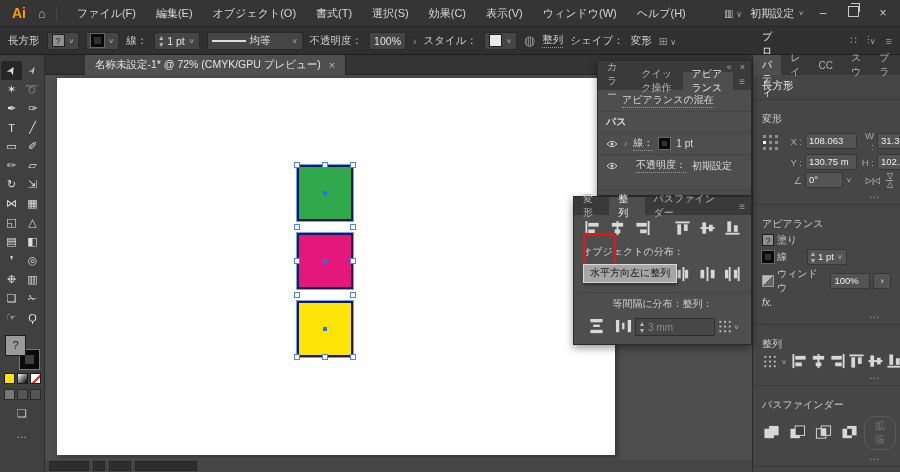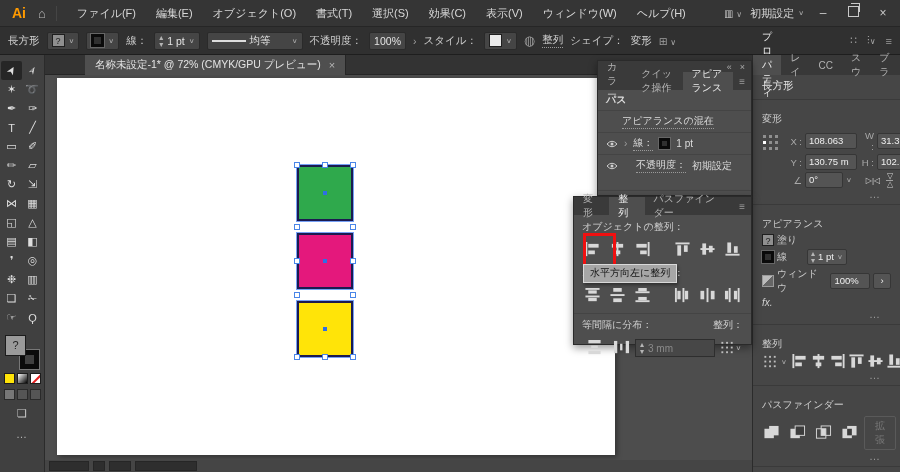--- a/index.html
+++ b/index.html
@@ -79,21 +79,21 @@
   .ptab{padding:0 9px;display:flex;align-items:center;color:#b3b3b3;}
   .ptab.active{background:#4e4e4e;color:#ececec;}
   .ptab-menu{margin-left:auto;color:#9a9a9a;padding:0 6px;display:flex;align-items:center;font-size:10px;}
   .ap-row{display:flex;align-items:center;gap:6px;padding:3px 8px;border-bottom:1px solid #444;font-size:10px;color:#dcdcdc;}
   .u{border-bottom:1px dotted #9a9a9a;}
   .ap-foot{display:flex;align-items:center;gap:9px;padding:4px 8px;color:#9f9f9f;font-size:10px;margin-top:14px;border-top:1px solid #444;}
   .al-label{font-size:10px;color:#cfcfcf;padding:5px 8px 2px;}
   .iconrow{display:flex;align-items:center;padding:2px 8px;gap:3px;}
   .ibtn{width:24px;height:24px;display:flex;align-items:center;justify-content:center;border-radius:2px;}
   .gap14{width:13px;}
-  .al-bottom{display:flex;align-items:center;justify-content:space-between;padding:2px 8px;font-size:10px;color:#cfcfcf;}
+  .al-bottom{display:flex;align-items:center;justify-content:center;padding:2px 8px;font-size:10px;color:#cfcfcf;}
   .spacer-well{width:70px;height:16px;background:#474747;border:1px solid #2e2e2e;color:#8a8a8a;display:flex;align-items:center;gap:4px;padding:0 4px;font-size:10px;}
   .redbox{border:3px solid #f01010;background:transparent;z-index:9;}
   .tooltip{background:#a6a6a6;border:1px solid #d9d9d9;color:#141414;font-size:10px;padding:1px 6px 2px;z-index:10;box-shadow:1px 2px 3px rgba(0,0,0,.4);white-space:nowrap;}
   
   .props{left:752px;top:55px;width:148px;height:417px;background:#464646;border-left:1px solid #2b2b2b;box-sizing:border-box;z-index:4;}
   .props .ptabs{height:20px;background:#383838;}
   .sec{padding:4px 9px 2px;font-size:10px;color:#c9c9c9;}
   .sec-title{color:#cdcdcd;margin:4px 0 2px;}
   .divider{height:1px;background:#3a3a3a;margin:4px 0;}
   .field-row{display:flex;align-items:center;gap:3px;margin:2px 0;}
@@ -325,26 +325,26 @@
     <div class="fp-head">
       <span>«</span>
       <span>×</span>
     </div>
     <div class="ptabs" id="aptabs">
         <span class="ptab">カラー</span>
         <span class="ptab">クイック操作</span>
         <span class="ptab active">アピアランス</span>
         <span class="ptab-menu">≡</span>
       </div>
-    <div class="ap-row" style="font-weight:bold;">
-      <span>パス</span>
-    </div>
     <div class="ap-row">
       <span style="width:10px;"></span>
       <span class="u">アピアランスの混在</span>
+    </div>
+    <div class="ap-row" style="font-weight:bold;">
+      <span>パス</span>
     </div>
     <div class="ap-row">
       <svg width="12" height="8" viewBox="0 0 12 8">
           <path d="M1 4 Q6 -1.5 11 4 Q6 9.5 1 4 Z" fill="none" stroke="#cfcfcf"></path>
           <circle cx="6" cy="4" r="1.5" fill="#cfcfcf"></circle>
         </svg>
       <span class="dim">›</span>
       <span class="u">線：</span>
       <span class="swatch sw-stroke" style="width:11px;height:11px;"></span>
       <span>1 pt</span>
@@ -367,21 +367,20 @@
     </div>
   </div>
 
   <div class="abs fpanel" style="left:573px;top:196px;width:179px;height:149px;">
     <div class="ptabs" id="altabs">
         <span class="ptab">変形</span>
         <span class="ptab active">整列</span>
         <span class="ptab">パスファインダー</span>
         <span class="ptab-menu">≡</span>
       </div>
-    <div class="al-label">オブジェクトの整列：</div>
     <div class="iconrow" id="alrow1">
         <span class="ibtn">
           <svg viewBox="0 0 17 17" width="17" height="16">
             <rect x="1" y="0" width="2" height="15" fill="#d8d8d8"></rect>
             <rect x="4" y="2" width="11" height="4" fill="#d8d8d8"></rect>
             <rect x="4" y="9" width="7" height="4" fill="#d8d8d8"></rect>
           </svg>
         </span>
         <span class="ibtn">
           <svg viewBox="0 0 17 17" width="17" height="16">
@@ -690,21 +689,21 @@
               </svg>
             </span>
             <span class="ibtn" style="width: 18px; height: 18px;">
               <svg viewBox="0 0 17 17" width="17" height="16">
                 <rect x="1" y="4" width="10" height="10" fill="#d8d8d8"></rect>
                 <rect x="6" y="1" width="10" height="10" fill="#d8d8d8"></rect>
                 <rect x="6" y="4" width="5" height="7" fill="#3c3c3c"></rect>
               </svg>
             </span>
           </span>
-        <span class="btn disabled" style="margin-left:auto;">拡張</span>
+        <span class="btn disabled" style="margin-left:auto;border-radius:11px;">拡張</span>
       </div>
       <div class="more">…</div>
     </div>
     <div class="divider"></div>
     <div class="sec">
       <div class="sec-title">クイック操作</div>
 
     </div>
   </div>
 

